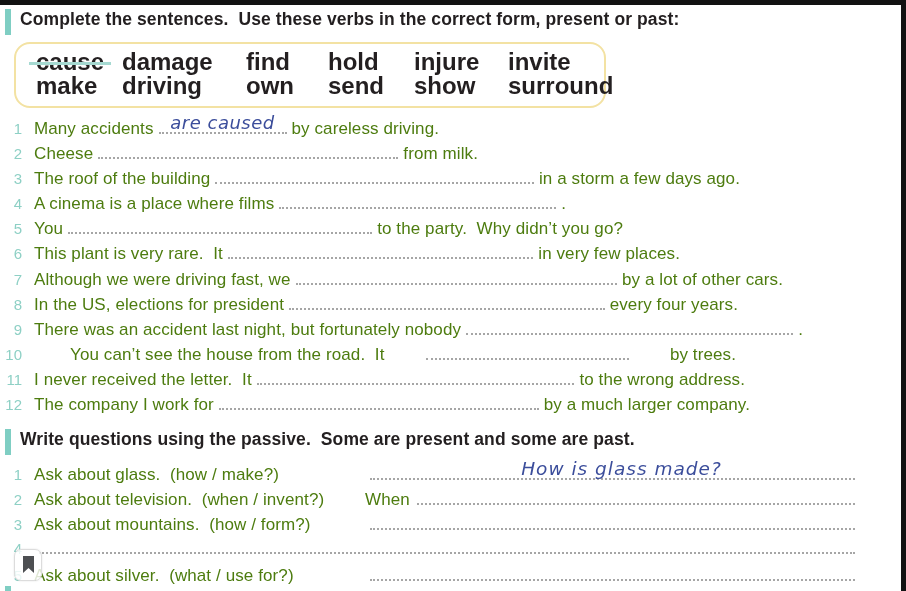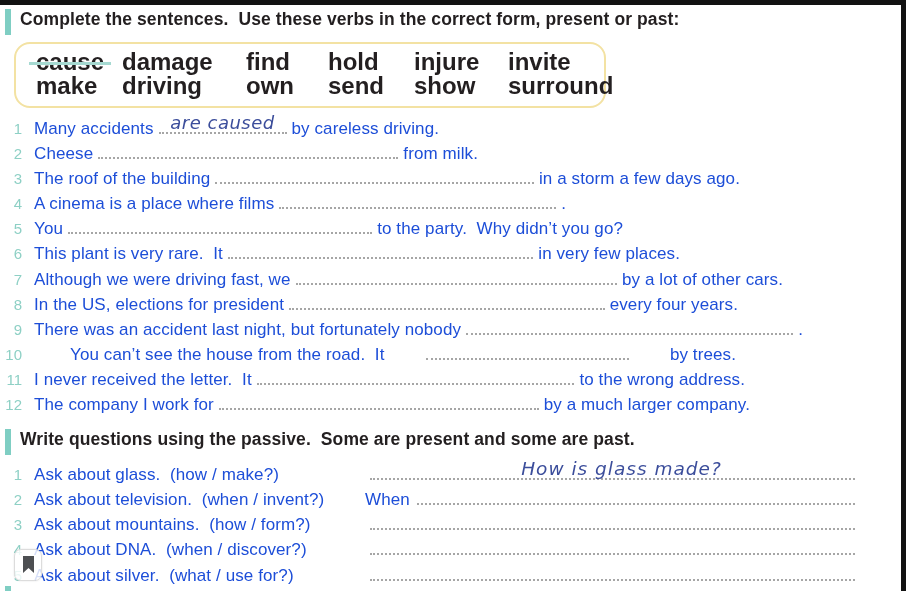--- a/index.html
+++ b/index.html
@@ -39,21 +39,21 @@
     height:3px; background:#a5d9d1;
   }
 
   
   .list{margin-top:11px;}
   .row{display:flex;align-items:baseline;height:25.1px;white-space:nowrap;}
   .num{
     flex:none;width:22px;text-align:right;margin-right:12px;
     color:#8ed0c5;font-size:15px;
   }
-  .txt{font-size:17px;color:#1d4ed8;letter-spacing:.1px;}
+  .txt{font-size:17px;color:#4d7c0f;letter-spacing:.1px;}
   .blank{
     flex:1 1 auto; display:inline-block; position:relative; top:0;
     border-bottom:2px dotted #a6a6a6; height:3px; margin:0 5px;
     min-width:30px;
   }
   .blank.fixed{flex:0 0 auto;width:128px;}
   .hand{
     position:absolute;left:0;right:0;bottom:-1px;text-align:center;
     font-family:"DejaVu Sans", sans-serif;font-style:italic;
     color:#3b4d9b;font-size:18px;letter-spacing:.5px;white-space:nowrap;
@@ -216,21 +216,20 @@
       <span class="txt t prefix">When</span>
       <span class="blank"></span>
     </div>
     <div class="row">
       <span class="num">3</span>
       <span class="txt t prompt">Ask about mountains.  (how / form?)</span>
       <span class="blank"></span>
     </div>
     <div class="row">
       <span class="num">4</span>
-      <span class="txt t prompt">Ask about DNA.  (when / discover?)</span>
       <span class="blank"></span>
     </div>
     <div class="row">
       <span class="num">5</span>
       <span class="txt t prompt">Ask about silver.  (what / use for?)</span>
       <span class="blank"></span>
     </div>
   </div>
 
   <div id="bookmark">

